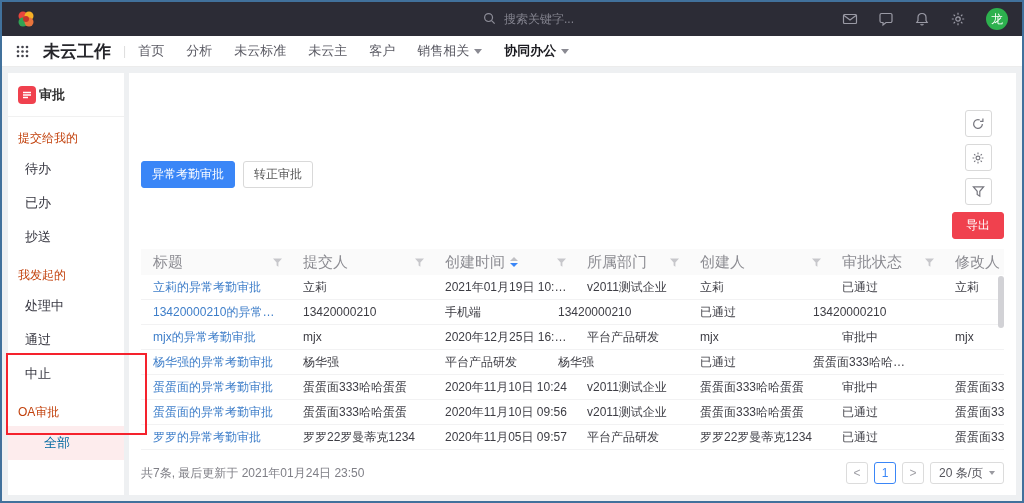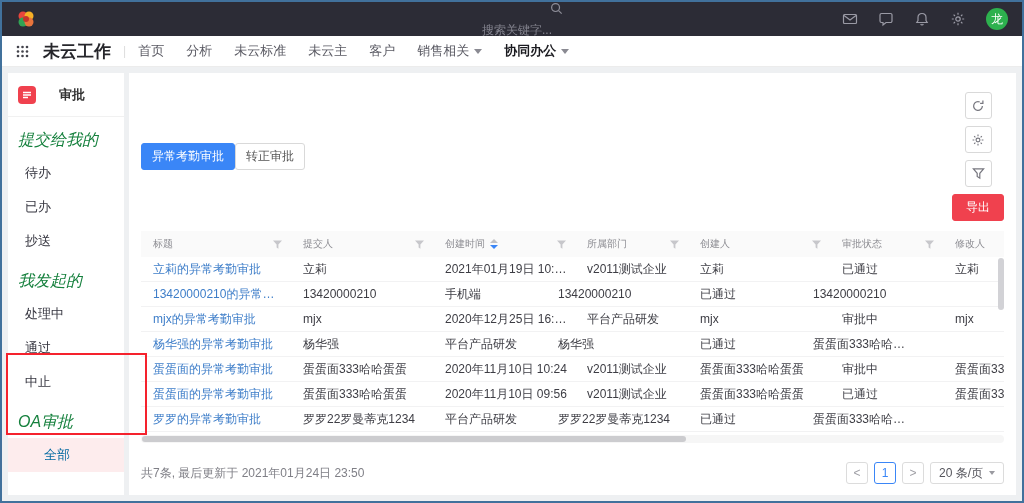--- a/index.html
+++ b/index.html
@@ -3,21 +3,21 @@
 <meta charset="utf-8">
 <style>
   * { margin:0; padding:0; box-sizing:border-box; }
   body { font-family:"Liberation Sans", sans-serif; background:#fff; }
   .app { width:1024px; height:503px; border:2px solid #41719c; background:#eef0f2;
          display:flex; flex-direction:column; position:relative; overflow:hidden; }
 
   
   .topbar { height:34px; background:#2c2c36; display:flex; align-items:center; padding:0 14px; flex:0 0 auto; }
   .logo { width:20px; height:20px; display:flex; cursor:pointer; }
-  .search { display:flex; align-items:center; gap:6px; margin-left:446px;flex-direction:column; }
+  .search { display:flex; align-items:center; gap:6px; margin-left:446px; }
   .search input { background:transparent; border:none; outline:none; color:#cfcfd6; font-size:12px; width:150px; font-family:inherit; }
   .search input::placeholder { color:#83838e; }
   .top-icons { margin-left:auto; display:flex; align-items:center; gap:20px; }
   .tico { width:16px; height:16px; display:flex; cursor:pointer; }
   .avatar { width:22px; height:22px; border-radius:50%; background:#2db14e; color:#fff; font-size:12px;
             display:flex; align-items:center; justify-content:center; cursor:pointer; }
 
   
   .navbar { height:31px; background:#fff; border-bottom:1px solid #ececec; display:flex; align-items:center;
             padding:0 14px; gap:18px; flex:0 0 auto; }
@@ -28,43 +28,43 @@
   .nav-item { font-size:13px; color:#5a5a63; display:flex; align-items:center; gap:5px; cursor:pointer; white-space:nowrap; }
   .nav-item.active { color:#1b1b20; font-weight:bold; }
   .caret-down { width:0; height:0; border-left:4px solid transparent; border-right:4px solid transparent;
                 border-top:5px solid #8a8a92; }
 
   
   .content { flex:1; display:flex; padding:6px; gap:5px; min-height:0; }
 
   
   .sidebar { width:116px; background:#fff; flex:0 0 auto; overflow:hidden; }
-  .sb-header { display:flex; align-items:flex-start; gap:23px; padding:13px 10px 12px; border-bottom:1px solid #f1f1f1;
+  .sb-header { display:flex; align-items:flex-start; gap:3px; padding:13px 10px 12px; border-bottom:1px solid #f1f1f1;
                font-size:13px; font-weight:bold; color:#333; }
   .approval-icon { width:18px; height:18px; border-radius:4px; background:#f0414e; display:flex;
                    align-items:center; justify-content:center; flex:0 0 auto; }
-  .sb-section-label { padding:13px 10px 5px; font-size:16px; color:#15803d;font-style:italic; }
+  .sb-section-label { padding:13px 10px 5px; font-size:12px; color:#c2410c; }
   .sb-item { padding:8px 10px 8px 17px; font-size:13px; color:#363640; cursor:pointer; }
   .sb-item.active { color:#0369a1; background:#fdeced;padding-left:36px; }
 
   
   .main { flex:1; background:#fff; display:flex; flex-direction:column; position:relative; min-width:0; }
-  .toolbar { display:flex; align-items:center; padding:19px 12px 10px; }
+  .toolbar { display:flex; align-items:center; gap:8px; padding:19px 12px 10px;margin-top:18px; }
   .tab-btn { height:27px; padding:0 10px; font-size:12px; border:1px solid #d9d9d9; background:#fff; color:#555;
              border-radius:3px; cursor:pointer; font-family:inherit; }
   .tab-btn.active { background:#3a86f7; border-color:#3a86f7; color:#fff; }
   .toolbar-right { margin-left:auto; display:flex; gap:7px; align-items:center;flex-direction:column; }
   .icon-btn { width:27px; height:27px; border:1px solid #d9d9d9; border-radius:3px; background:#fff;
               display:flex; align-items:center; justify-content:center; cursor:pointer; }
   .export-btn { height:27px; padding:0 13px; background:#f0414e; border:1px solid #f0414e; color:#fff;
                 font-size:12px; border-radius:3px; cursor:pointer; font-family:inherit; }
 
   
   .table-outer { margin:0 12px; position:relative; overflow:hidden; }
-  .thead { display:flex; background:#fafafa; height:26px; color:#8c8c92; font-size:10px; }
+  .thead { display:flex; background:#fafafa; height:26px; color:#8c8c92; font-size:15px; }
   .th { display:flex; align-items:center; padding:0 8px 0 12px; flex:0 0 auto; overflow:hidden; }
   .th-label { white-space:nowrap; }
   .th-funnel { margin-left:auto; display:flex; cursor:pointer; }
   .sorter { display:flex; flex-direction:column; gap:2px; margin-left:5px; cursor:pointer; }
   .s-up { width:0; height:0; border-left:4px solid transparent; border-right:4px solid transparent;
           border-bottom:4px solid #c0c0c4; }
   .s-down { width:0; height:0; border-left:4px solid transparent; border-right:4px solid transparent;
             border-top:4px solid #c0c0c4; }
   .s-down.on { border-top-color:#3a86f7; }
   .row { display:flex; height:25px; align-items:center; border-bottom:1px solid #f2f2f3; font-size:12px;
@@ -345,20 +345,21 @@
               <div class="td c1">蛋蛋面333哈哈蛋蛋</div>
               <div class="td c2">2020年11月10日 09:56</div>
               <div class="td c3">v2011测试企业</div>
               <div class="td c4">蛋蛋面333哈哈蛋蛋</div>
               <div class="td c5">已通过</div>
               <div class="td c6">蛋蛋面333哈哈蛋蛋</div>
             </div>
             <div class="row">
               <div class="td c0 link">罗罗的异常考勤审批</div>
               <div class="td c1">罗罗22罗曼蒂克1234</div>
+              <div class="td c2">2020年11月05日 09:57</div>
               <div class="td c3">平台产品研发</div>
               <div class="td c4">罗罗22罗曼蒂克1234</div>
               <div class="td c5">已通过</div>
               <div class="td c6">蛋蛋面333哈哈蛋蛋</div>
             </div>
           </div>
         <div class="hscroll">
           <div class="hthumb"></div>
         </div>
         <div class="vscroll">

